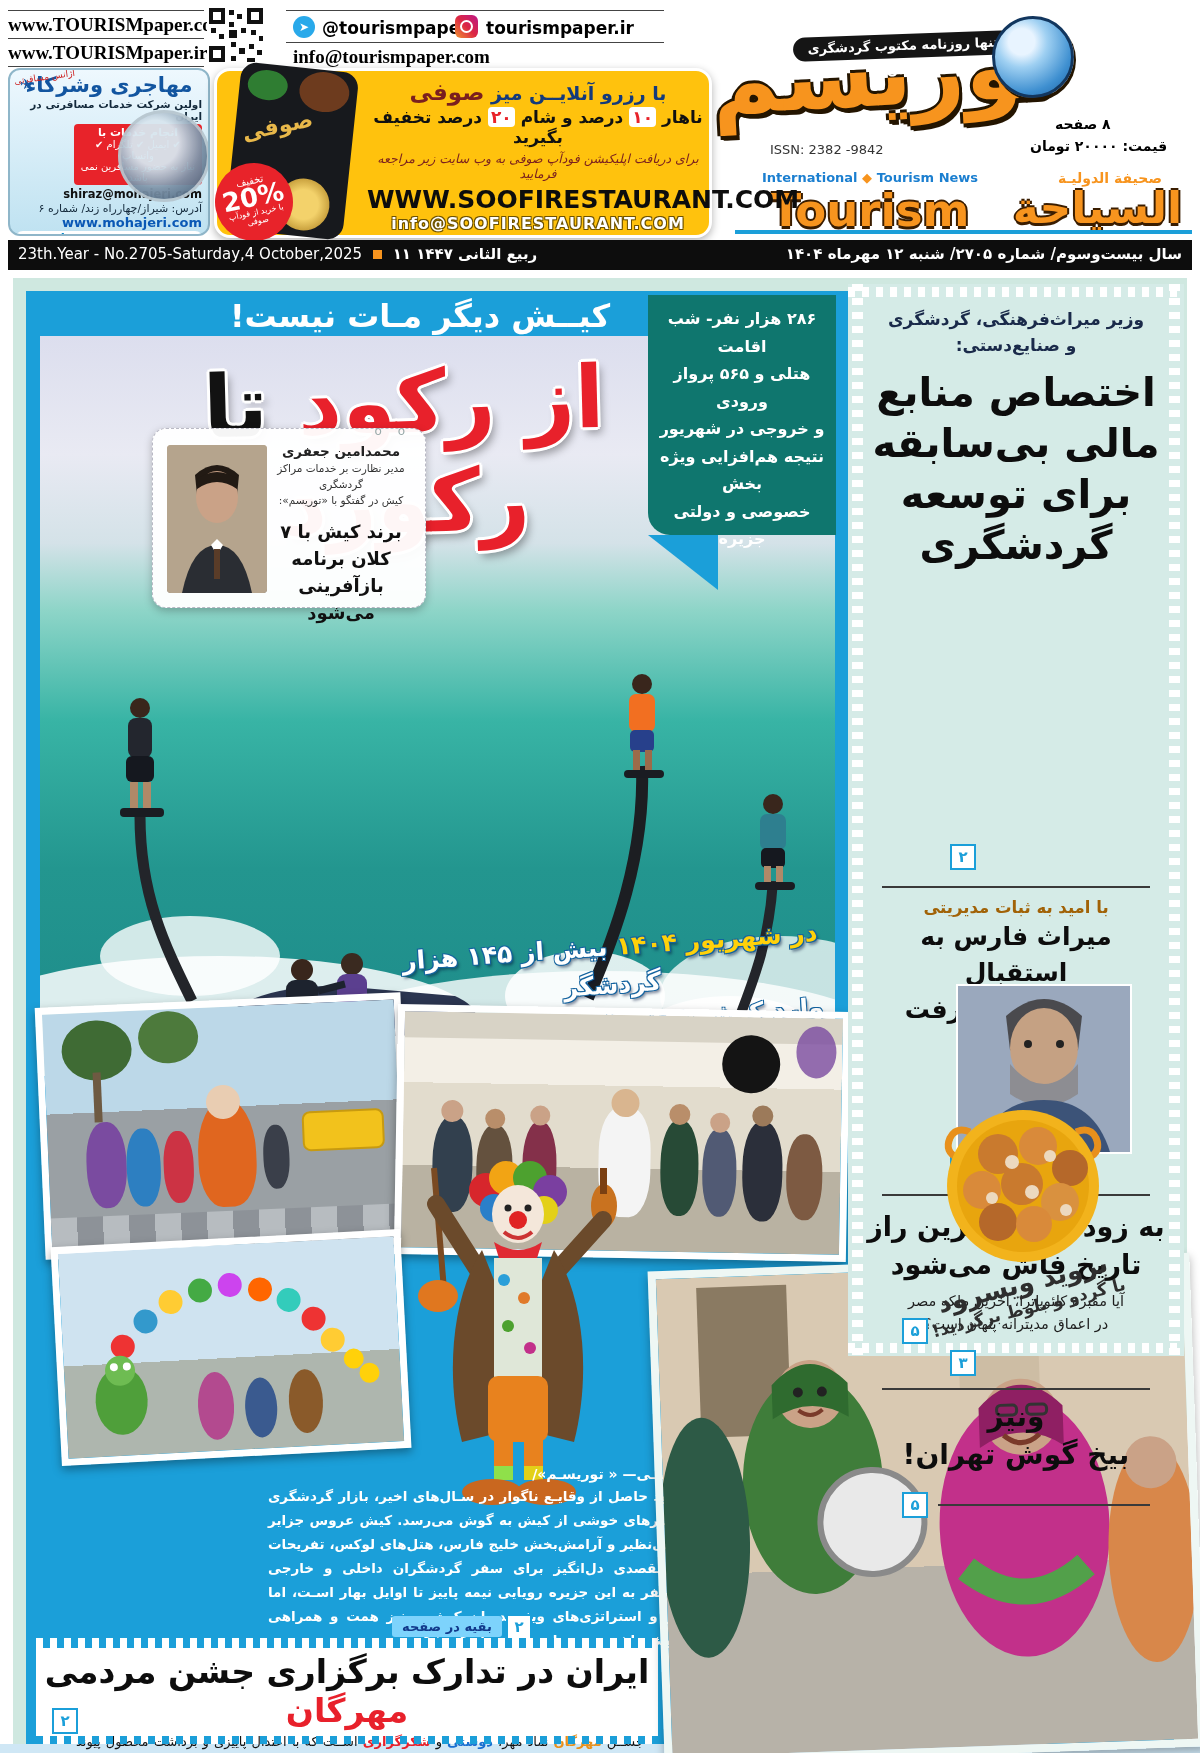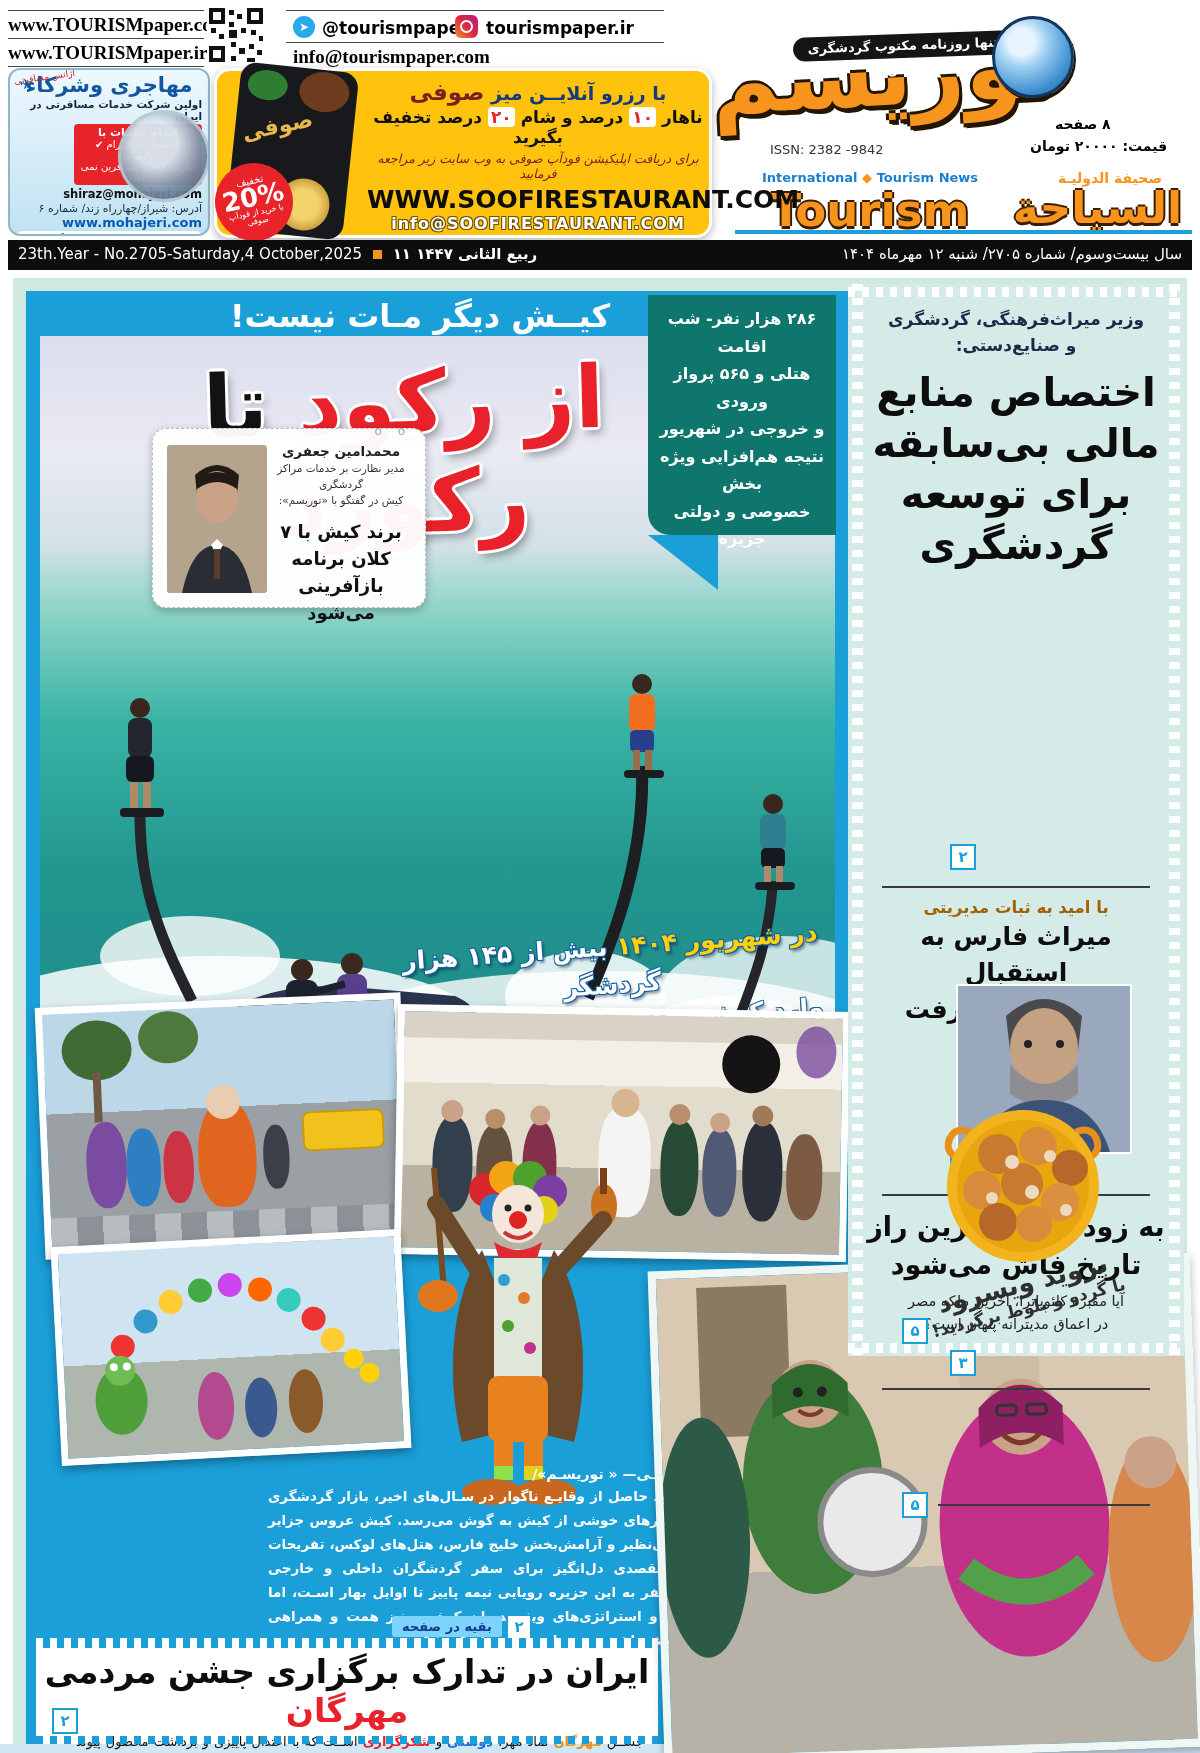--- a/index.html
+++ b/index.html
@@ -160,21 +160,21 @@
          text-shadow:-1px -1px 0 #6d5200,1px -1px 0 #6d5200,-1px 1px 0 #6d5200,1px 1px 0 #6d5200">info@SOOFIRESTAURANT.COM</div>
   </div>
 </div>
 
 <div class="abs" style="left:8px;top:240px;width:1184px;height:30px;background:#0d0d0d;color:#fff">
   <div class="abs" style="left:10px;top:5px;font-size:15px">
     <span>23th.Year - No.2705-Saturday,4 October,2025</span>
     <span style="display:inline-block;width:9px;height:9px;background:#f7941e;margin:0 6px"></span>
     <span style="font-weight:bold">۱۱ ربیع الثانی ۱۴۴۷</span>
   </div>
-  <div class="abs rtl" style="right:10px;top:5px;font-size:15px;font-weight:normal">سال بیست‌وسوم/ شماره ۲۷۰۵/ شنبه ۱۲ مهرماه ۱۴۰۴</div>
+  <div class="abs rtl" style="right:10px;top:5px;font-size:15px;font-weight:bold">سال بیست‌وسوم/ شماره ۲۷۰۵/ شنبه ۱۲ مهرماه ۱۴۰۴</div>
 </div>
 
 <div class="abs" style="left:13px;top:278px;width:1174px;height:1466px;background:#cfe8e0"></div>
 <div class="abs" style="left:26px;top:291px;width:1148px;height:1453px;background:#1b9fd9"></div>
 <div class="abs" style="left:0;top:1744px;width:1200px;height:9px;background:#cfe7f5"></div>
 
 <div class="abs rtl ctr" style="left:80px;top:297px;width:680px;font-size:32px;font-weight:900;color:#fff">کیــش دیگر مـات نیست!</div>
 
 <div class="abs" style="left:40px;top:336px;width:795px;height:740px;overflow:hidden;
      background:linear-gradient(180deg,#dcdeee 0%,#e9eaf3 16%,#d4e2e8 28%,#8ed5c8 37%,#38b4a5 52%,#23968f 72%,#1d8a8a 100%)">
@@ -465,20 +465,24 @@
 
   <div class="abs rtl ctr" style="left:16px;top:924px;width:304px">
     <div class="pl" style="font-size:27px;font-weight:900;color:#0d0d0d;line-height:1.4">به زودی بزرگ‌ترین راز
 تاریخ فاش می‌شود</div>
     <div class="pl" style="font-size:14.5px;color:#1c1c1c;line-height:1.6;margin-top:6px">آیا مقبره کلئوپاترا، آخرین ملکه مصر
 در اعماق مدیترانه پنهان است؟</div>
   </div>
   <div class="abs badge" style="left:102px;top:1066px">۳</div>
   <div class="abs divd" style="left:34px;top:1104px;width:268px"></div>
 
+  <div class="abs rtl ctr" style="left:16px;top:1114px;width:304px">
+    <div class="pl" style="font-size:28px;font-weight:900;color:#0d0d0d;line-height:1.35">ونیز
+بیخ گوش تهران!</div>
+  </div>
   <div class="abs badge" style="left:54px;top:1208px">۵</div>
   <div class="abs" style="left:90px;top:1220px;width:212px;height:2px;background:#3a3a3a"></div>
 </div>
 
 <div class="abs" style="left:938px;top:1098px;z-index:3">
   <svg width="170" height="170" viewBox="0 0 170 170">
     <path d="M20,60 q-14,-6 -8,-20 q6,-12 20,-6" stroke="#e8901c" stroke-width="7" fill="none"></path>
     <path d="M150,60 q14,-6 8,-20 q-6,-12 -20,-6" stroke="#e8901c" stroke-width="7" fill="none"></path>
     <circle cx="85" cy="88" r="76" fill="#f2b31c"></circle>
     <circle cx="85" cy="88" r="66" fill="#e8a50e"></circle>

